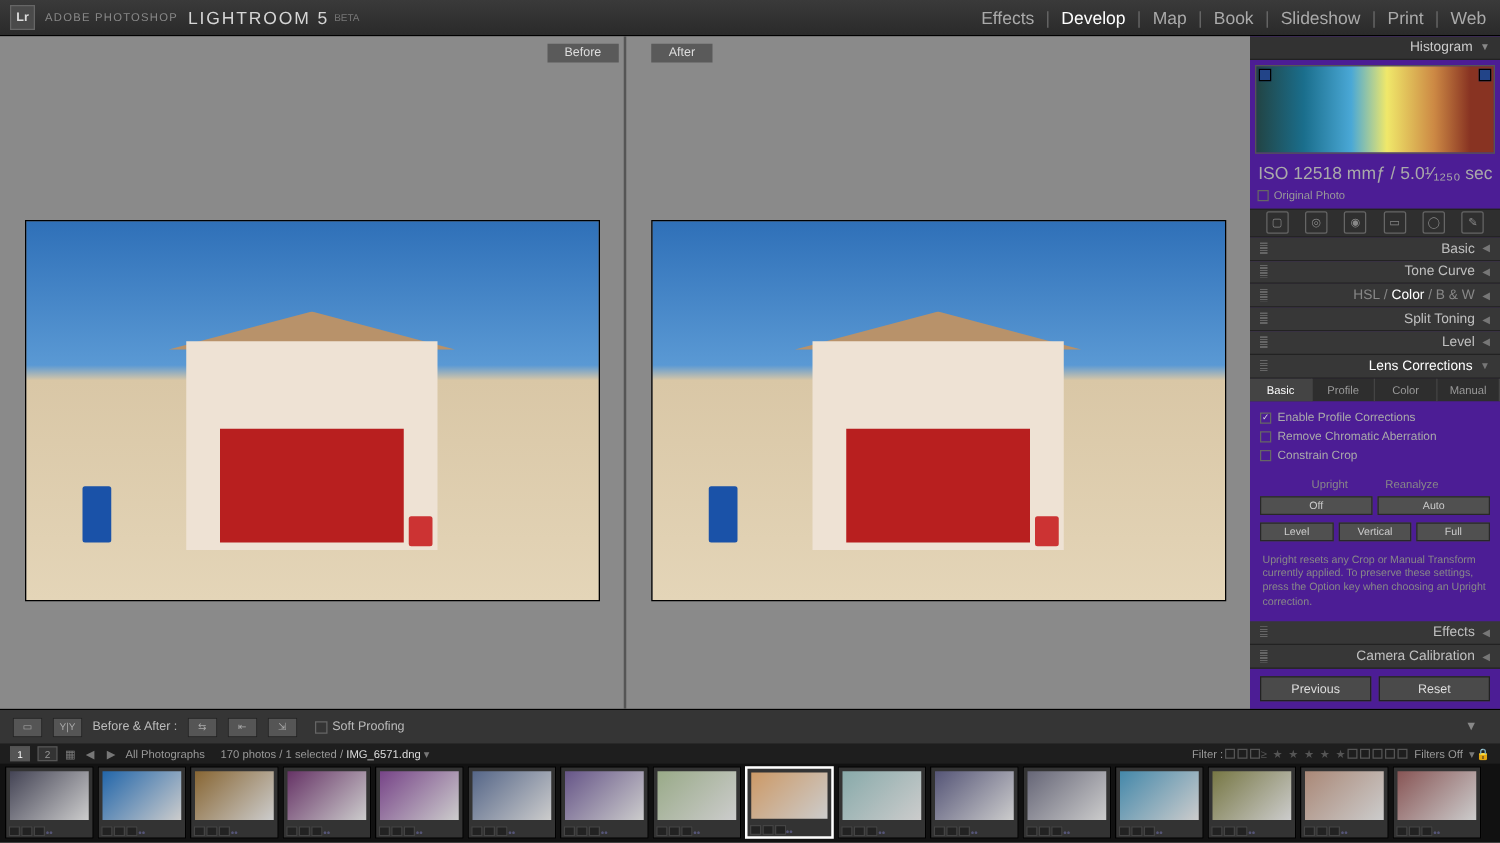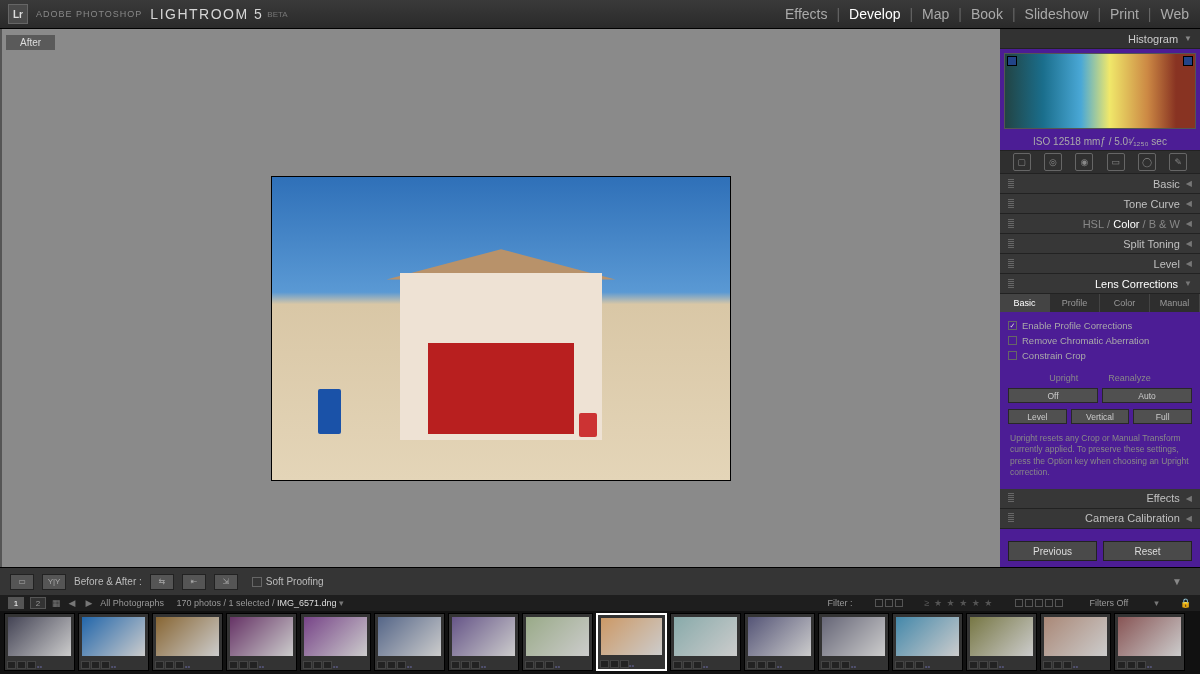--- a/index.html
+++ b/index.html
@@ -16,39 +16,39 @@
 .nav span.item.active { color: #fff; font-weight: 500; }
 .nav span.sep { color: #666; padding: 0 6px; }
 
 
 .viewport { position: relative; height: 538px; display: flex; background: #333; }
 .canvas-area { flex: 1; background: #8a8a8a; position: relative; display:flex; }
 .canvas-half { flex:1; position: relative; display:flex; align-items:center; justify-content:center; }
 .vsplit { width:2px; background:#555; }
 .before-label, .after-label { position: absolute; top: 6px; font-size: 10px; background: #5a5a5a; color: #ddd; padding: 2px 14px; }
 .before-label { right: 4px; }
-.after-label { left: 4px; }
+.after-label { left: 20px; }
 .photo { width: 460px; height: 305px; background: linear-gradient(180deg,#2f70b8 0%, #5a99d4 38%, #d9c7a6 42%, #e4d5b8 100%); position: relative; border: 1px solid #000; margin-top: 60px; }
 .photo .building { position:absolute; left:28%; top:32%; width:44%; height:55%; background:#eee2d4; }
 .photo .roof { position:absolute; left:25%; top:24%; width:50%; height:10%; background:#b8926a; clip-path: polygon(50% 0, 100% 100%, 0 100%); }
 .photo .door { position:absolute; left:34%; top:55%; width:32%; height:30%; background:#b81f1f; }
 .photo .barrel { position:absolute; left:10%; top:70%; width:5%; height:15%; background:#1a52a8; border-radius:2px; }
 .photo .bucket { position:absolute; left:67%; top:78%; width:4%; height:8%; background:#c33; border-radius:2px; }
 .collapse-handle { position:absolute; top:50%; width:10px; height:40px; display:flex; align-items:center; justify-content:center; color:#666; font-size:10px; cursor:pointer; }
 .collapse-left { left:0; }
 
 
 .right-panel { width: 200px; background: #4c1d95; color: #bbb; font-size: 11px; display:flex; flex-direction:column; overflow:hidden; }
 .panel-header { height:20px; background:#323232; display:flex; align-items:center; justify-content:flex-end; padding:0 8px; font-size:11px; color:#ccc; border-bottom:1px solid #222; }
 .panel-header .tri { margin-left:6px; color:#888; font-size:8px; }
 .histogram-box { height: 76px; margin:4px; background: linear-gradient(90deg, #244, #1a6e8c 20%, #4aa8d6 40%, #f0e86a 55%, #c84 75%, #832 90%); position:relative; border:1px solid #555; }
 .hist-sq { position:absolute; top:2px; width:10px; height:10px; background:#224488; border:1px solid #000; }
 .hist-sq.left { left:2px; }
 .hist-sq.right { right:2px; }
-.hist-info { display:flex; justify-content:center; font-size:10px; padding: 3px 6px; color:#aaa; }
+.hist-info { display:flex; justify-content:flex-end; font-size:14px; padding: 3px 6px; color:#aaa; }
 .hist-orig { display:flex; align-items:center; gap:4px; font-size:9px; padding:2px 6px 6px; color:#999; }
 .hist-orig .cb { width:9px; height:9px; border:1px solid #666; }
 .tool-strip { height:24px; background:#2f2f2f; display:flex; align-items:center; justify-content:space-around; padding:0 6px; border-top:1px solid #222; border-bottom:1px solid #222; }
 .tool-strip .t { width:18px; height:18px; border:1px solid #666; border-radius:2px; cursor:pointer; display:flex; align-items:center; justify-content:center; font-size:9px; color:#888;}
 .section { height:20px; background:#373737; display:flex; align-items:center; justify-content:flex-end; padding:0 8px; color:#c0c0c0; border-bottom:1px solid #222; cursor:pointer; font-size:11px; }
 .section .tri { margin-left:6px; color:#777; font-size:8px; }
 .section .handle { width:6px; height:10px; background:repeating-linear-gradient(#666,#666 1px, transparent 1px, transparent 2px); margin-right:auto; }
 .section.open { color:#fff; }
 .section .sub { color:#888; }
 .section .subactive { color:#fff; }
@@ -72,21 +72,21 @@
 .soft-proof .cb { width:10px; height:10px; border:1px solid #666; }
 .dropdown-arrow { margin-left:auto; color:#888; cursor:pointer; padding:0 8px; }
 
 
 .filmstrip-hdr { height:16px; background:#1e1e1e; display:flex; align-items:center; padding:0 8px; font-size:9px; color:#999; gap:6px; }
 .filmstrip-hdr .pg { width:16px; height:12px; background:#333; border:1px solid #555; display:flex; align-items:center; justify-content:center; font-size:8px; cursor:pointer; }
 .filmstrip-hdr .pg.active { background:#555; color:#fff; }
 .filmstrip-hdr .nav-arrow { cursor:pointer; color:#777; padding:0 2px; }
 .crumb { }
 .crumb .strong { color:#ddd;margin-top:36px; }
-.filter-bar { margin-left:auto; display:flex; align-items:center; gap:22px; }
+.filter-bar { margin-left:auto; display:flex; align-items:center; gap:1px; }
 .stars { color:#555; letter-spacing:1px; }
 .flags { display:flex; gap:2px; }
 .flag { width:8px; height:8px; border:1px solid #555; }
 .filters-off { color:#999; padding:0 4px; }
 .lock { color:#777; }
 
 
 .filmstrip { height:63px; background:#111; display:flex; align-items:flex-start; padding:2px 4px 0; gap:3px; overflow:hidden; }
 .thumb { width:71px; height:58px; background:#333; position:relative; border:1px solid #000; cursor:pointer; }
 .thumb.sel { border:2px solid #fff; }
@@ -119,20 +119,30 @@
     <span class="item">Print</span>
       <span class="sep">|</span>
     <span class="item">Web</span>
   </div>
 </div>
 
 <div class="viewport">
   <div class="collapse-handle collapse-left">▶</div>
 
   <div class="canvas-area">
+    <div class="canvas-half">
+      <div class="before-label">Before</div>
+      <div class="photo">
+        <div class="roof"></div>
+          <div class="building"></div>
+          <div class="door"></div>
+          <div class="barrel"></div>
+          <div class="bucket"></div>
+      </div>
+    </div>
     <div class="vsplit"></div>
     <div class="canvas-half">
       <div class="after-label">After</div>
       <div class="photo">
         <div class="roof"></div>
           <div class="building"></div>
           <div class="door"></div>
           <div class="barrel"></div>
           <div class="bucket"></div>
       </div>
@@ -146,20 +156,24 @@
     </div>
     <div class="histogram-box">
       <div class="hist-sq left"></div>
       <div class="hist-sq right"></div>
     </div>
     <div class="hist-info">
       <span>ISO 125</span>
       <span>18 mm</span>
       <span>ƒ / 5.0</span>
       <span>¹⁄₁₂₅₀ sec</span>
+    </div>
+    <div class="hist-orig">
+      <div class="cb"></div>
+      <span>Original Photo</span>
     </div>
 
     <div class="tool-strip">
       <div class="t">▢</div>
       <div class="t">◎</div>
       <div class="t">◉</div>
       <div class="t">▭</div>
       <div class="t">◯</div>
       <div class="t">✎</div>
     </div>

